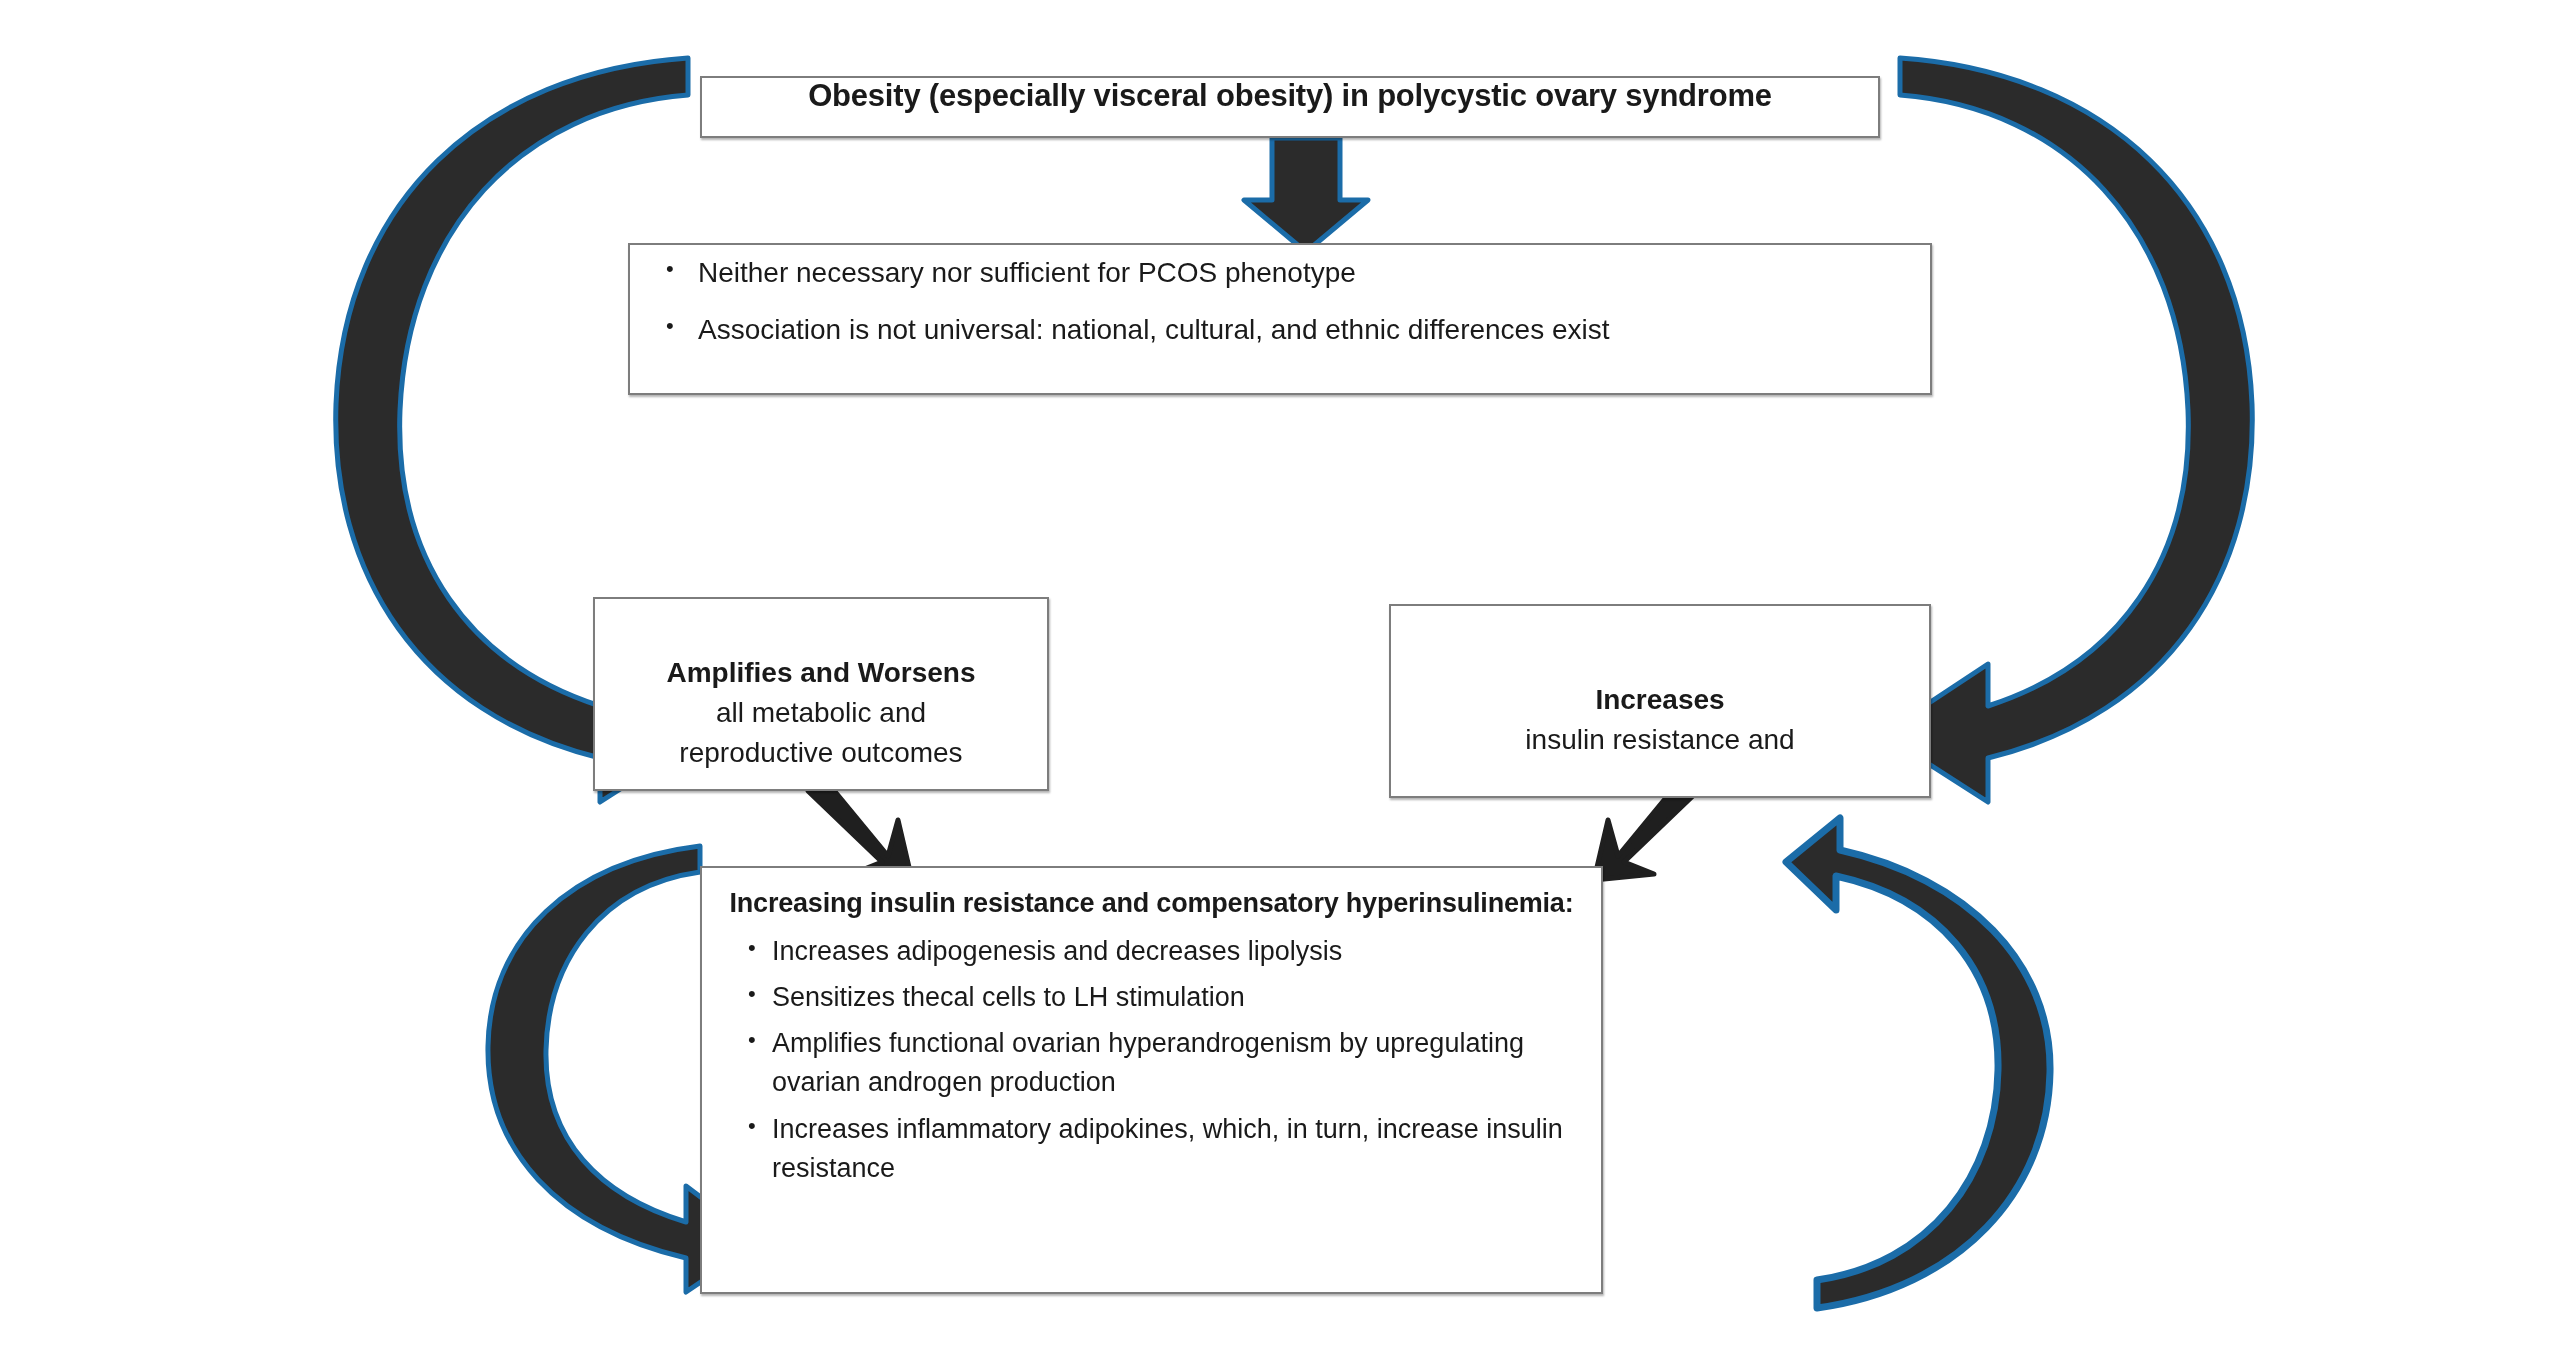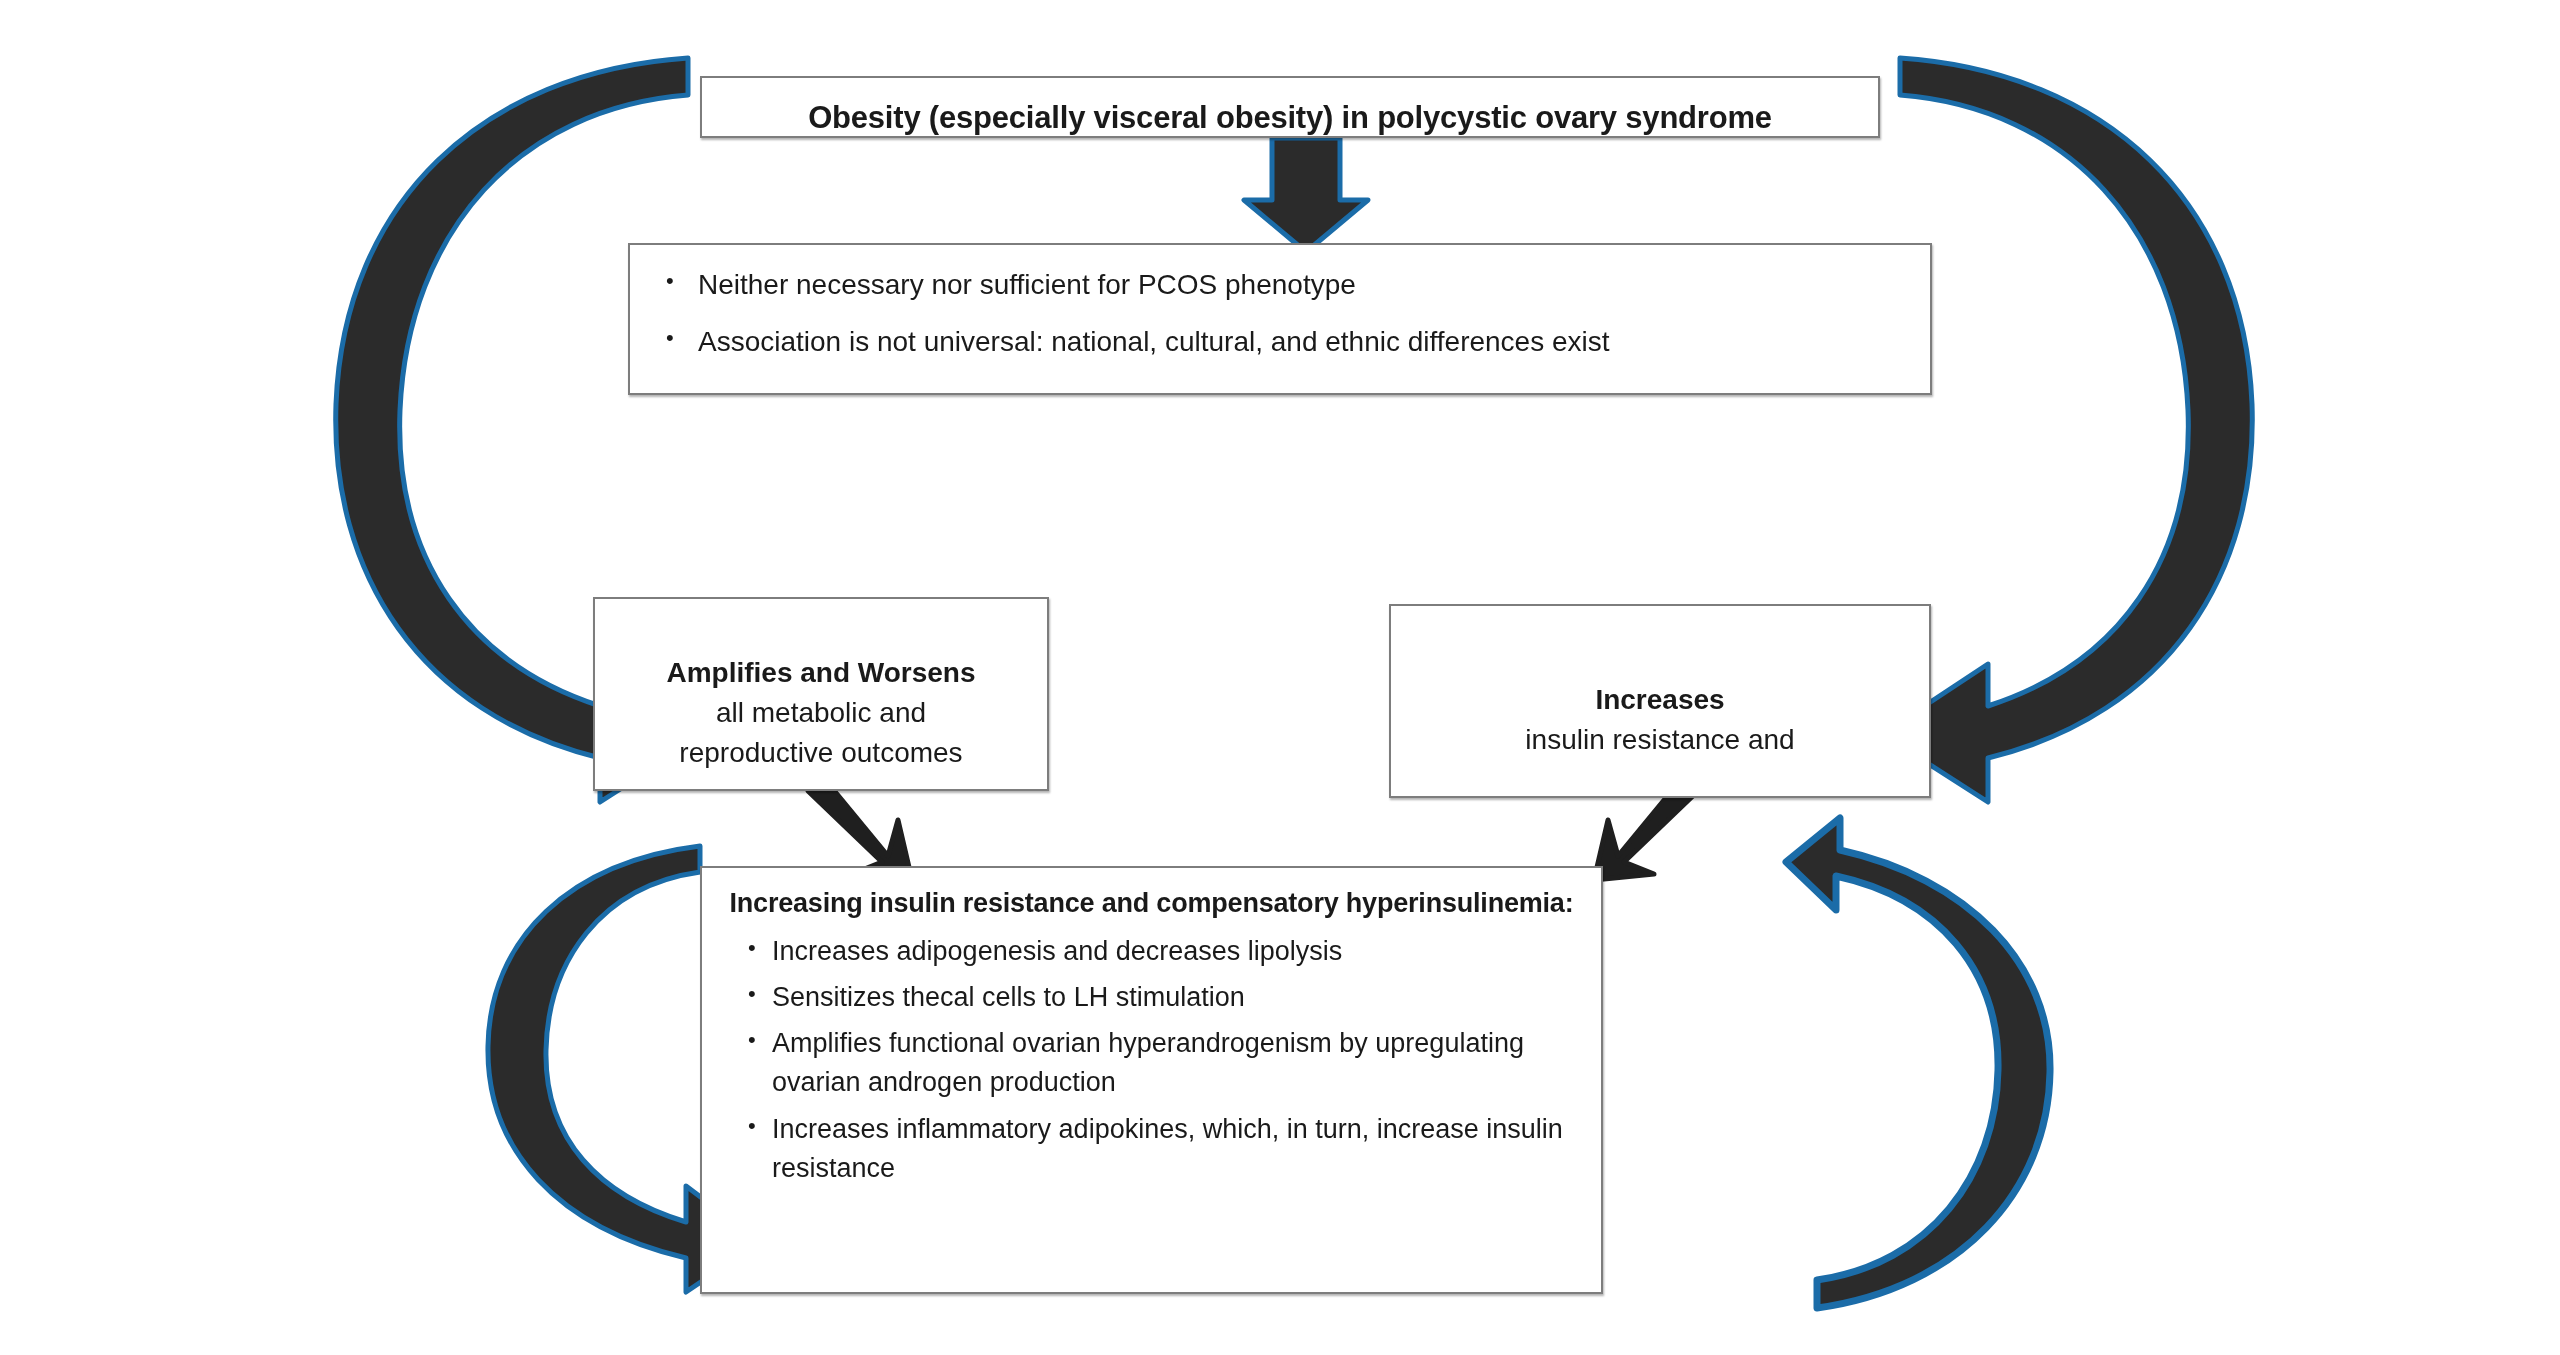--- a/index.html
+++ b/index.html
@@ -46,34 +46,34 @@
     letter-spacing: -0.2px;
   }
 
   
   #box-title-obesity {
     left: 700px;
     top: 76px;
     width: 1180px;
     height: 62px;
     display: flex;
-    align-items: flex-end;
+    align-items: flex-start;
     justify-content: center;
   }
   #box-title-obesity .box-title {
     font-size: 31px;
   }
 
   
   #box-caveats {
     left: 628px;
     top: 243px;
     width: 1304px;
     height: 152px;
-    padding: 20px 0 0 0;
+    padding: 8px 0 0 0;
   }
 
   
   #box-amplifies {
     left: 593px;
     top: 597px;
     width: 456px;
     height: 194px;
     display: flex;
     flex-direction: column;

